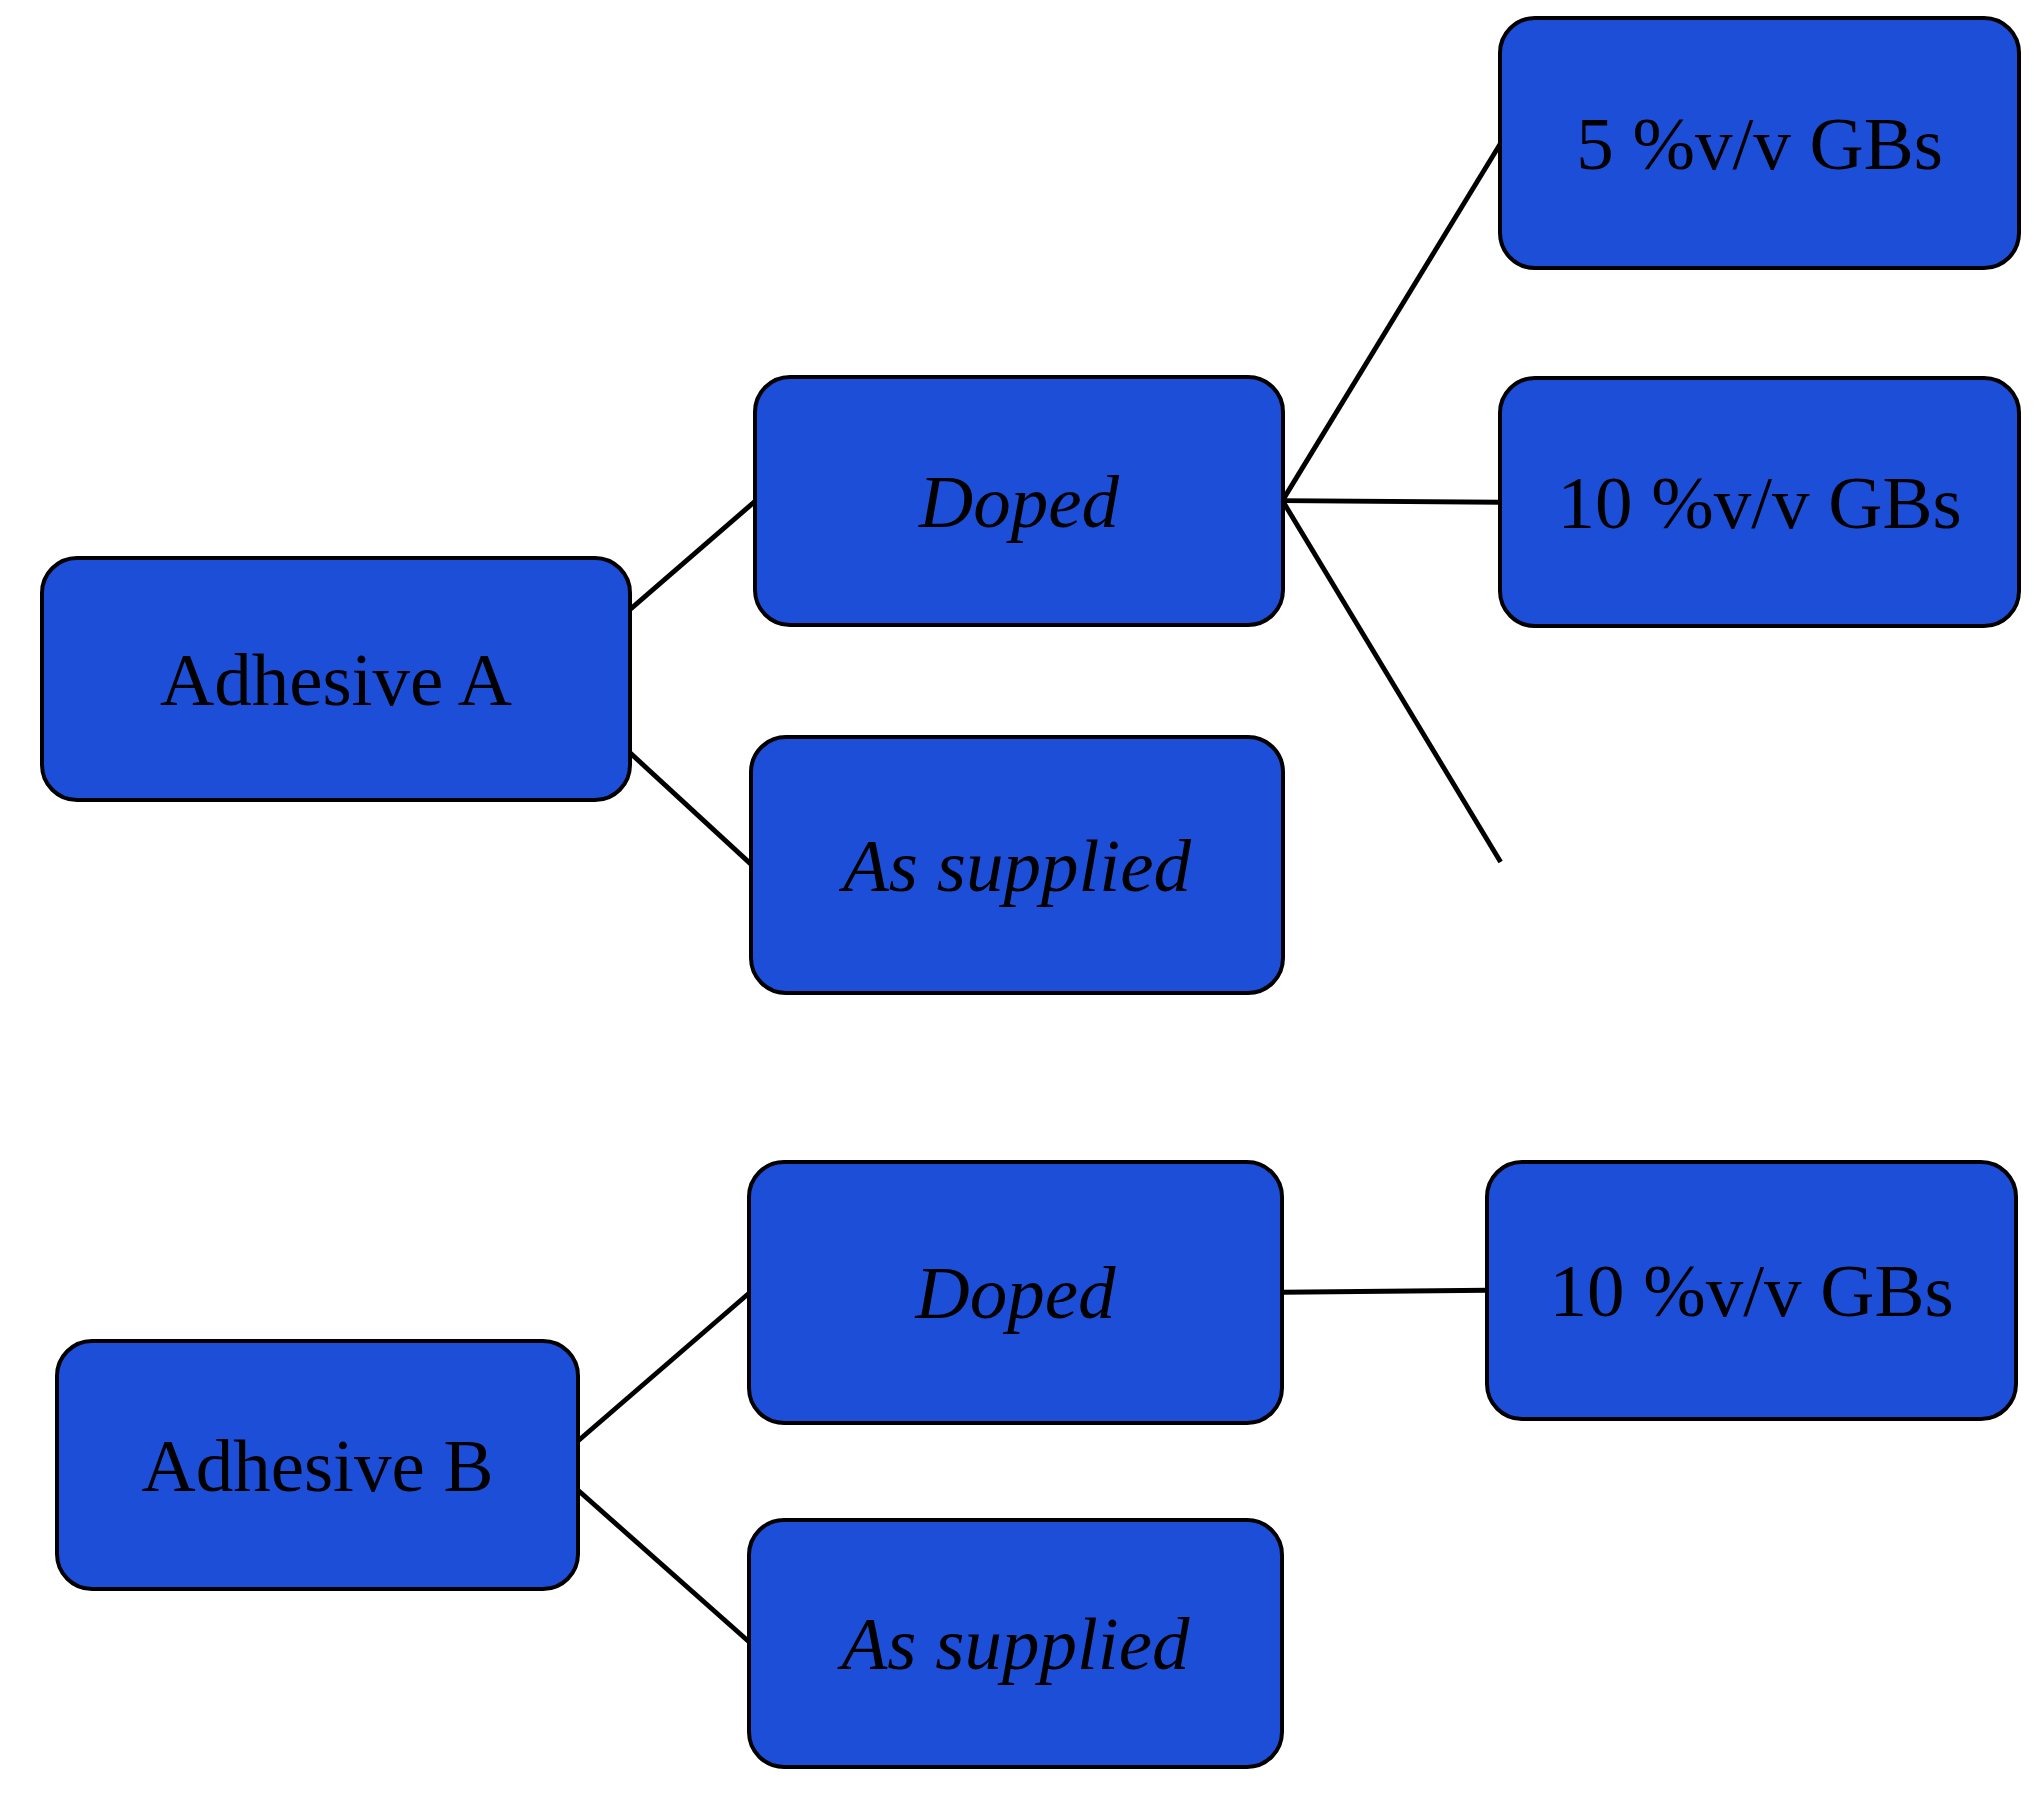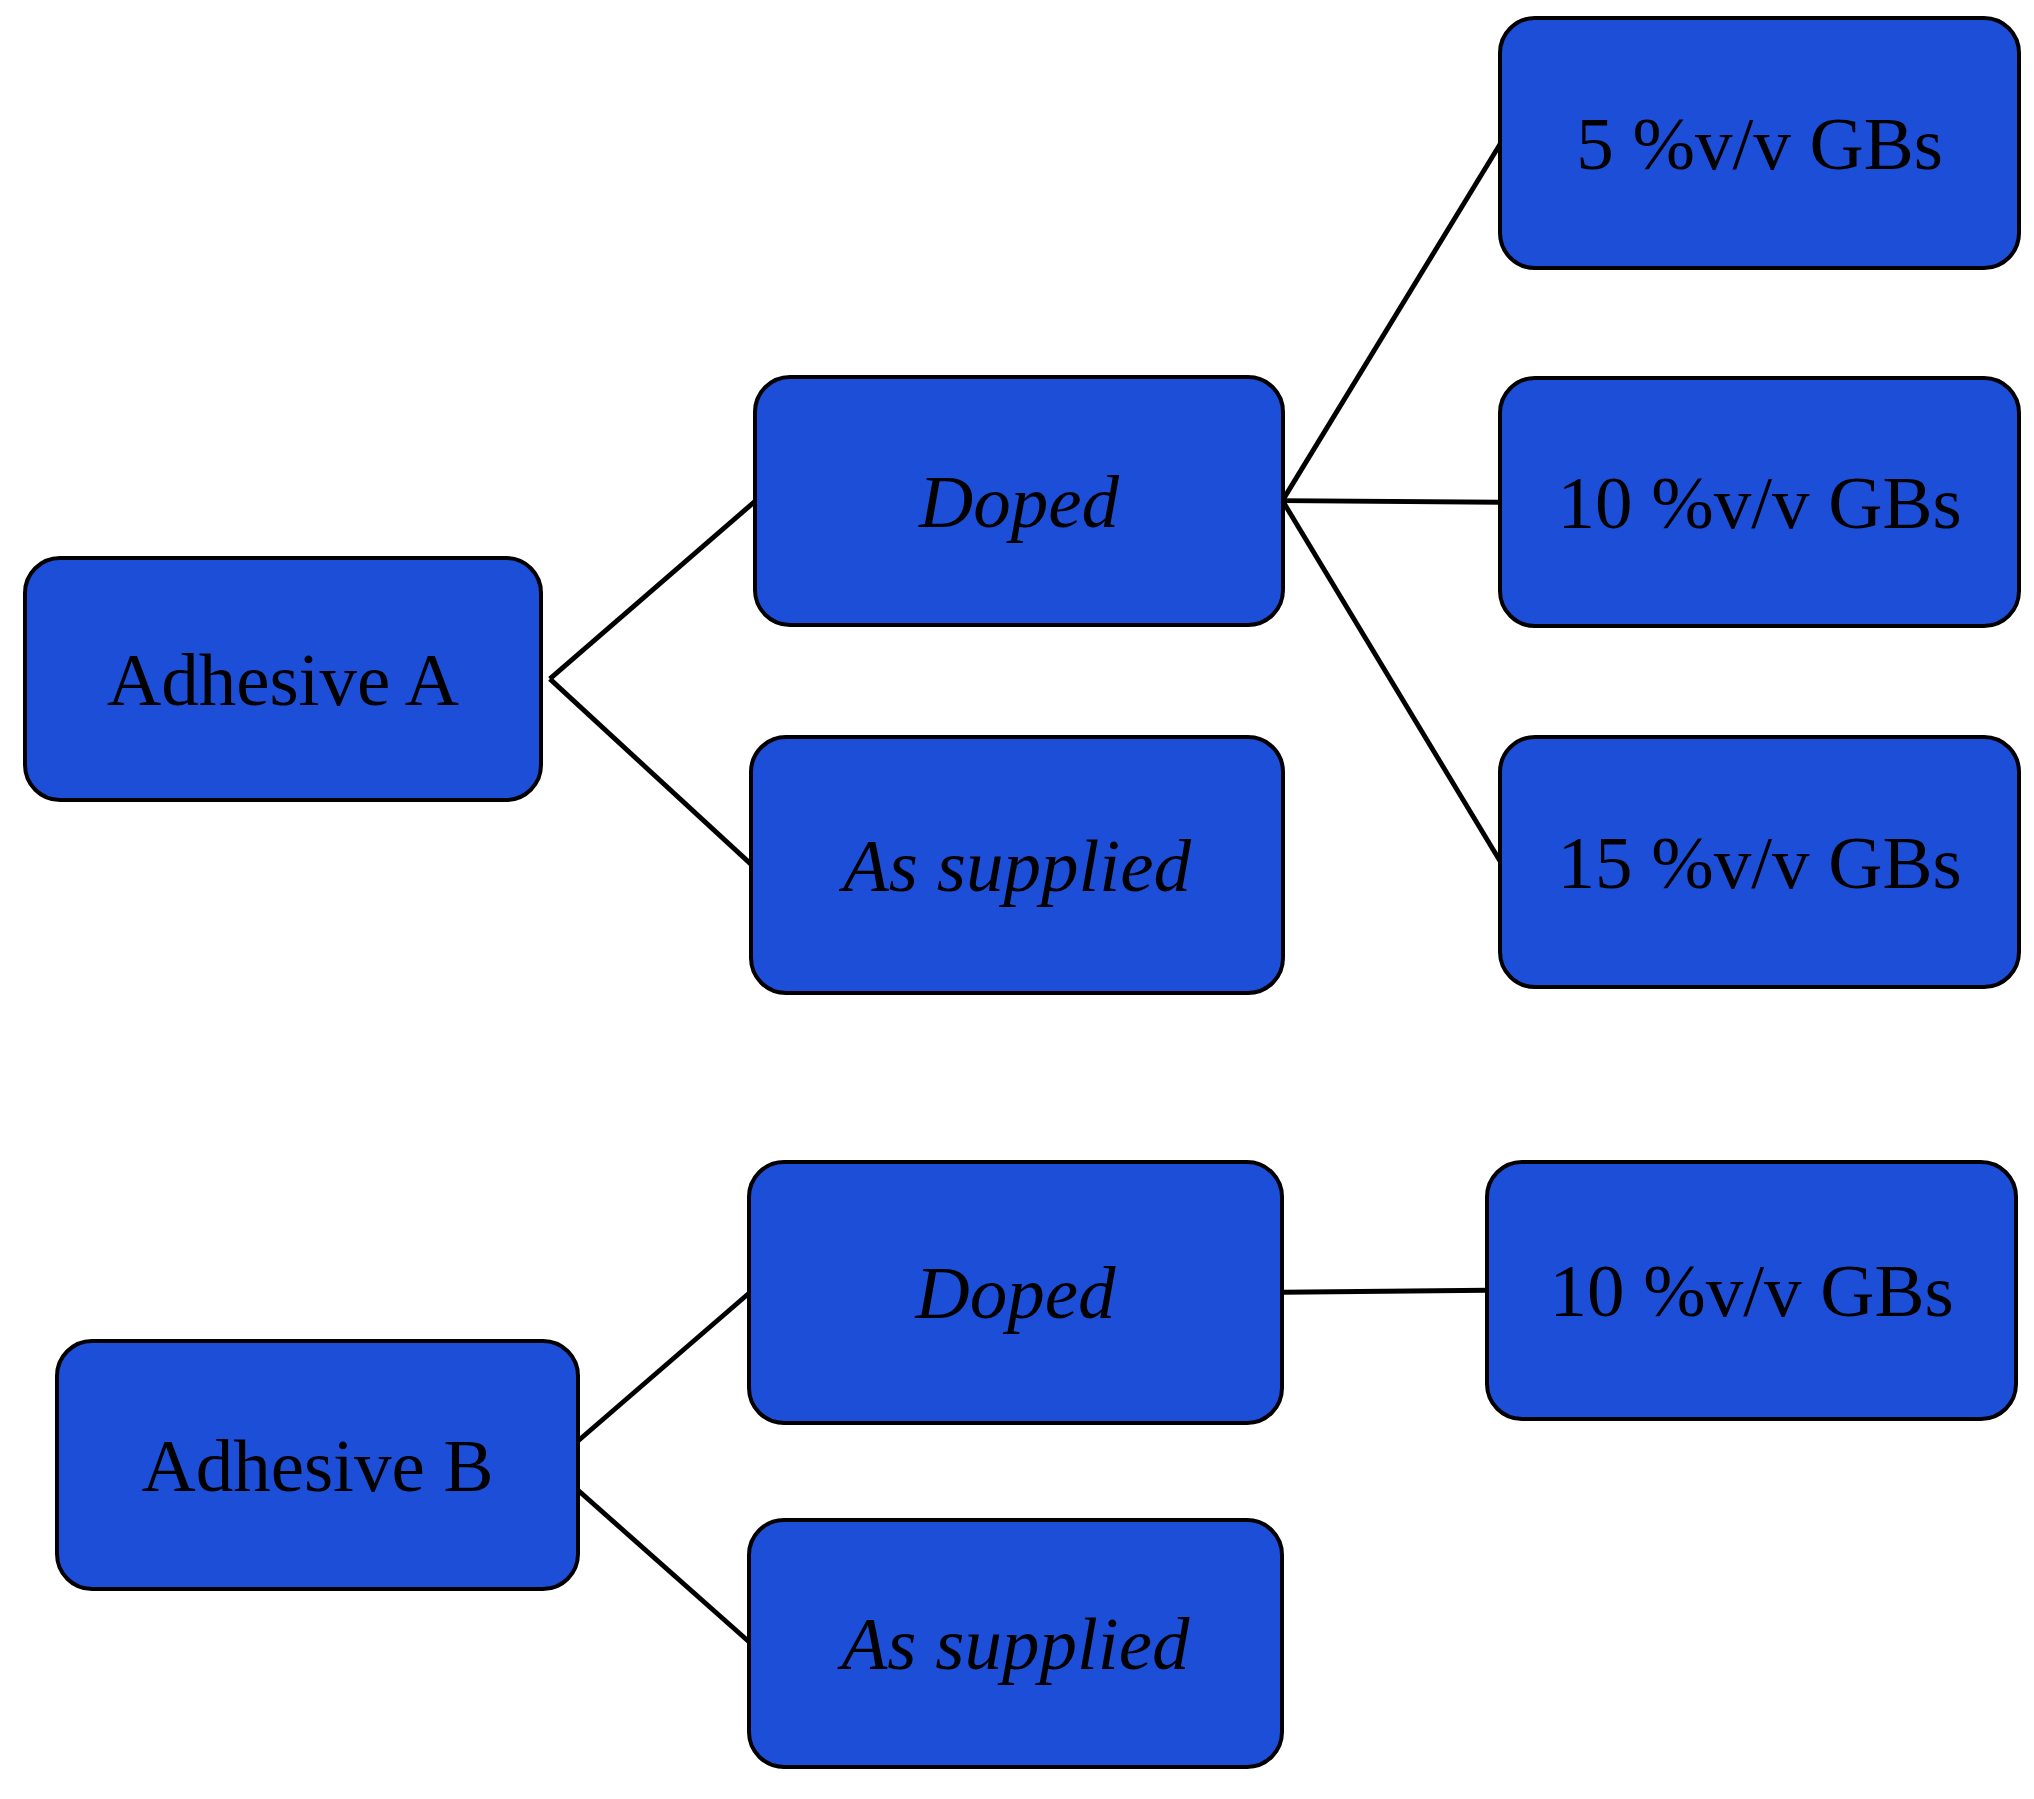--- a/index.html
+++ b/index.html
@@ -53,21 +53,21 @@
       <line x1="675" y1="834" x2="928" y2="615" stroke="#000000" stroke-width="6"></line>
       <line x1="675" y1="834" x2="923" y2="1062.5" stroke="#000000" stroke-width="6"></line>
       <line x1="1575" y1="615" x2="1843" y2="176" stroke="#000000" stroke-width="6"></line>
       <line x1="1575" y1="615" x2="1843" y2="617" stroke="#000000" stroke-width="6"></line>
       <line x1="1575" y1="615" x2="1843" y2="1059" stroke="#000000" stroke-width="6"></line>
       <line x1="675" y1="1800" x2="921" y2="1587.5" stroke="#000000" stroke-width="6"></line>
       <line x1="675" y1="1800" x2="921" y2="2018" stroke="#000000" stroke-width="6"></line>
       <line x1="1575" y1="1587.5" x2="1827" y2="1585" stroke="#000000" stroke-width="6"></line>
     </svg>
 
-  <div class="node" style="left:23px; top:556px; width:520px; height:246px;">
+  <div class="node" style="left:40px; top:556px; width:592px; height:246px;">
     <span class="label">Adhesive A</span>
   </div>
 
   <div class="node" style="left:27px; top:1339px; width:525px; height:252px;margin-left:28px;">
     <span class="label">Adhesive B</span>
   </div>
 
   <div class="node italic" style="left:753px; top:375px; width:532px; height:252px;">
     <span class="label">Doped</span>
   </div>
@@ -85,22 +85,19 @@
   </div>
 
   <div class="node" style="left:1498px; top:16.3px; width:523px; height:254px;">
     <span class="label">5 %v/v GBs</span>
   </div>
 
   <div class="node" style="left:1498px; top:376px; width:523px; height:252px;">
     <span class="label">10 %v/v GBs</span>
   </div>
 
-  <div class="node" style="left:1498px; top:735px; width:523px; height:254px;">
-    <span class="label">15 %v/v GBs</span>
-  </div>
 
   <div class="node" style="left:1485px; top:1160px; width:533px; height:261px;">
     <span class="label">10 %v/v GBs</span>
   </div>
 
 </div>
 
 
 </body></html>

